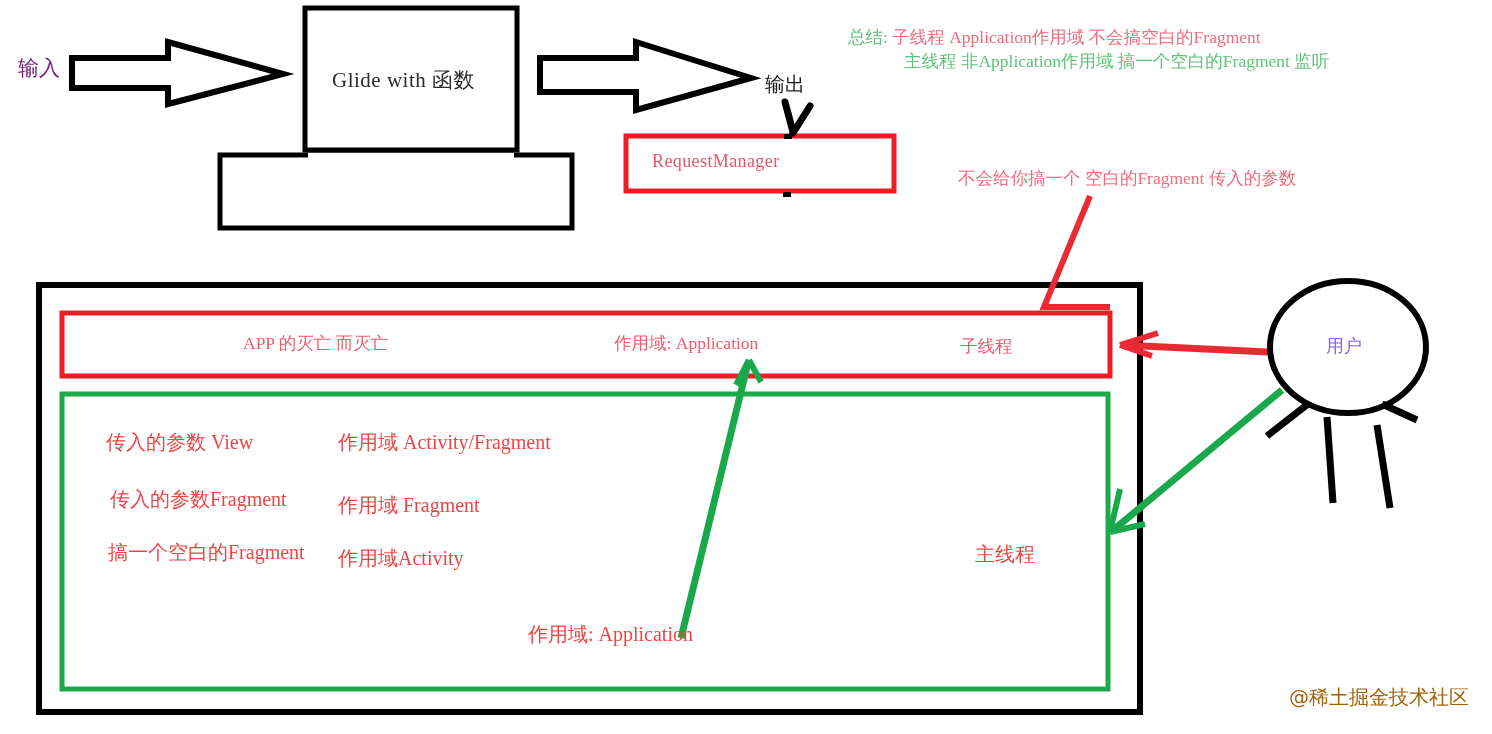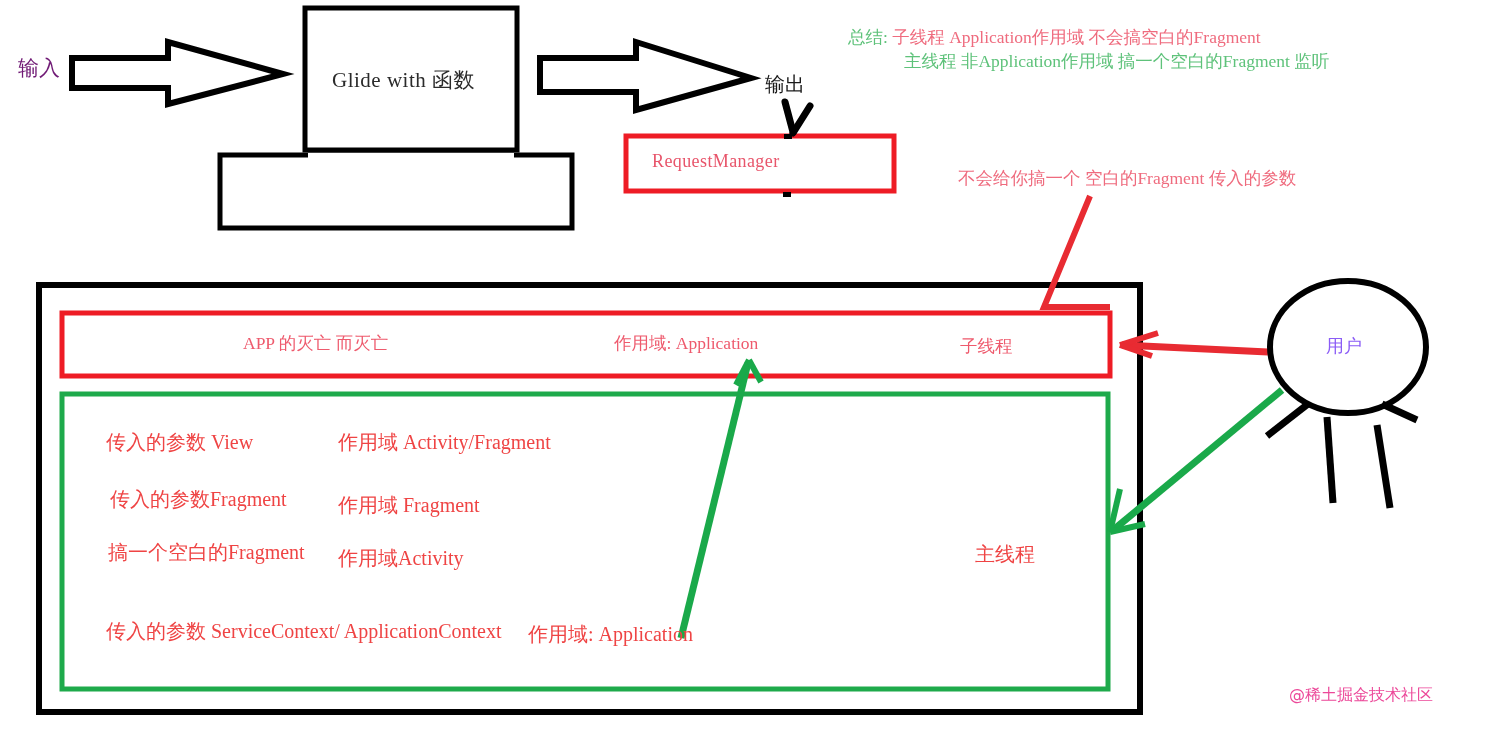--- a/index.html
+++ b/index.html
@@ -107,22 +107,22 @@
   .main-thread { left: 975px; top: 544px; }
   
   .user-label {
     left: 1326px; top: 337px;
     font-size: 18px;
     color: #8b5cf6;
   }
   
   .watermark {
     left: 1289px; top: 687px;
-    font-size: 16px;
-    color: #ec4899;
+    font-size: 20px;
+    color: #a16207;
     font-family: "DejaVu Sans", sans-serif;
   }
 </style>
 </head>
 <body>
 
 <div id="stage">
 
   <svg id="svg-layer" viewBox="0 0 1492 734">
 
@@ -202,21 +202,20 @@
   <div class="lbl app-die">APP 的灭亡 而灭亡</div>
   <div class="lbl scope-app-red">作用域: Application</div>
   <div class="lbl child-thread">子线程</div>
 
   <div class="lbl g g-p1">传入的参数 View</div>
   <div class="lbl g g-s1">作用域 Activity/Fragment</div>
   <div class="lbl g g-p2">传入的参数Fragment</div>
   <div class="lbl g g-s2">作用域 Fragment</div>
   <div class="lbl g g-p3">搞一个空白的Fragment</div>
   <div class="lbl g g-s3">作用域Activity</div>
-  <div class="lbl g g-p4">传入的参数 ServiceContext/ ApplicationContext</div>
   <div class="lbl g g-s4">作用域: Application</div>
   <div class="lbl g main-thread">主线程</div>
 
   <div class="lbl user-label">用户</div>
 
   <div class="lbl watermark">@稀土掘金技术社区</div>
 
 </div>
 
 </body></html>

